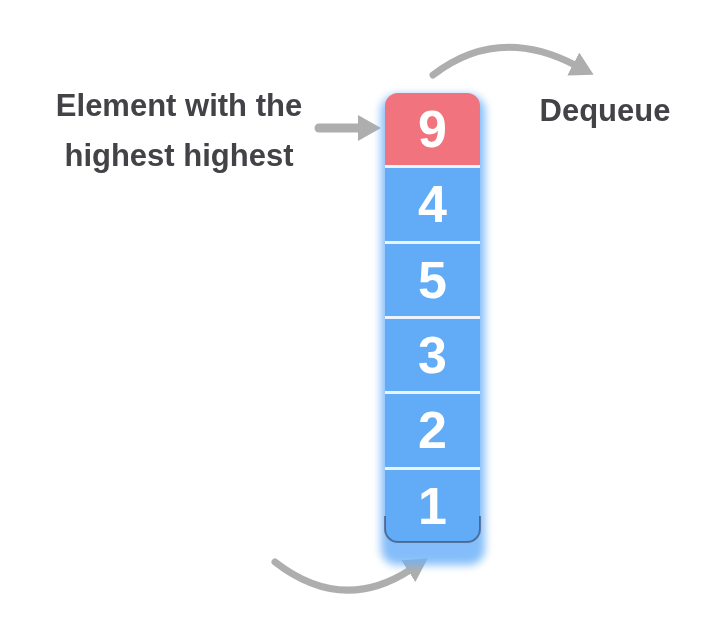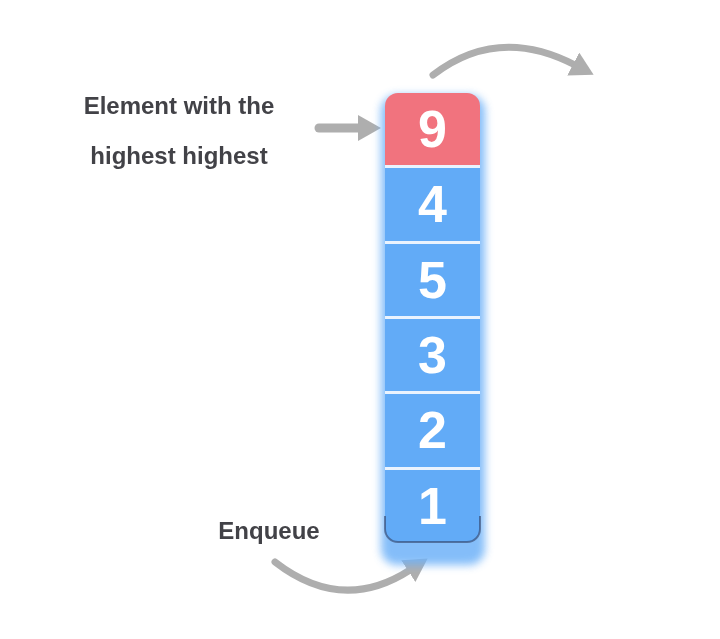--- a/index.html
+++ b/index.html
@@ -69,21 +69,21 @@
     border-radius: 14px;
     clip-path: inset(94% 0 0 0);
     opacity: 0.55;
     pointer-events: none;
   }
 
   .label {
     position: absolute;
     color: var(--label);
     font-weight: bold;
-    font-size: 24px;
+    font-size: 31px;
     text-align: center;
   }
   .label-highest { left: 29px; top: 81px; width: 300px; line-height: 50px; }
   .label-dequeue { left: 505px; top: 93px; width: 200px; }
   .label-enqueue { left: 169px; top: 517px; width: 200px; }
 </style>
 </head>
 <body>
 
 <div class="canvas" style="background: rgb(255, 255, 255);">
@@ -122,16 +122,16 @@
       </div>
     </div>
 
   <div class="queue-bottom-outline"></div>
 
   <div class="label label-highest">
     <div>Element with the</div>
     <div>highest highest</div>
   </div>
 
+  <div class="label label-dequeue">Dequeue</div>
 
-  <div class="label label-enqueue">Enqueue</div>
 
 </div>
 
 </body></html>

